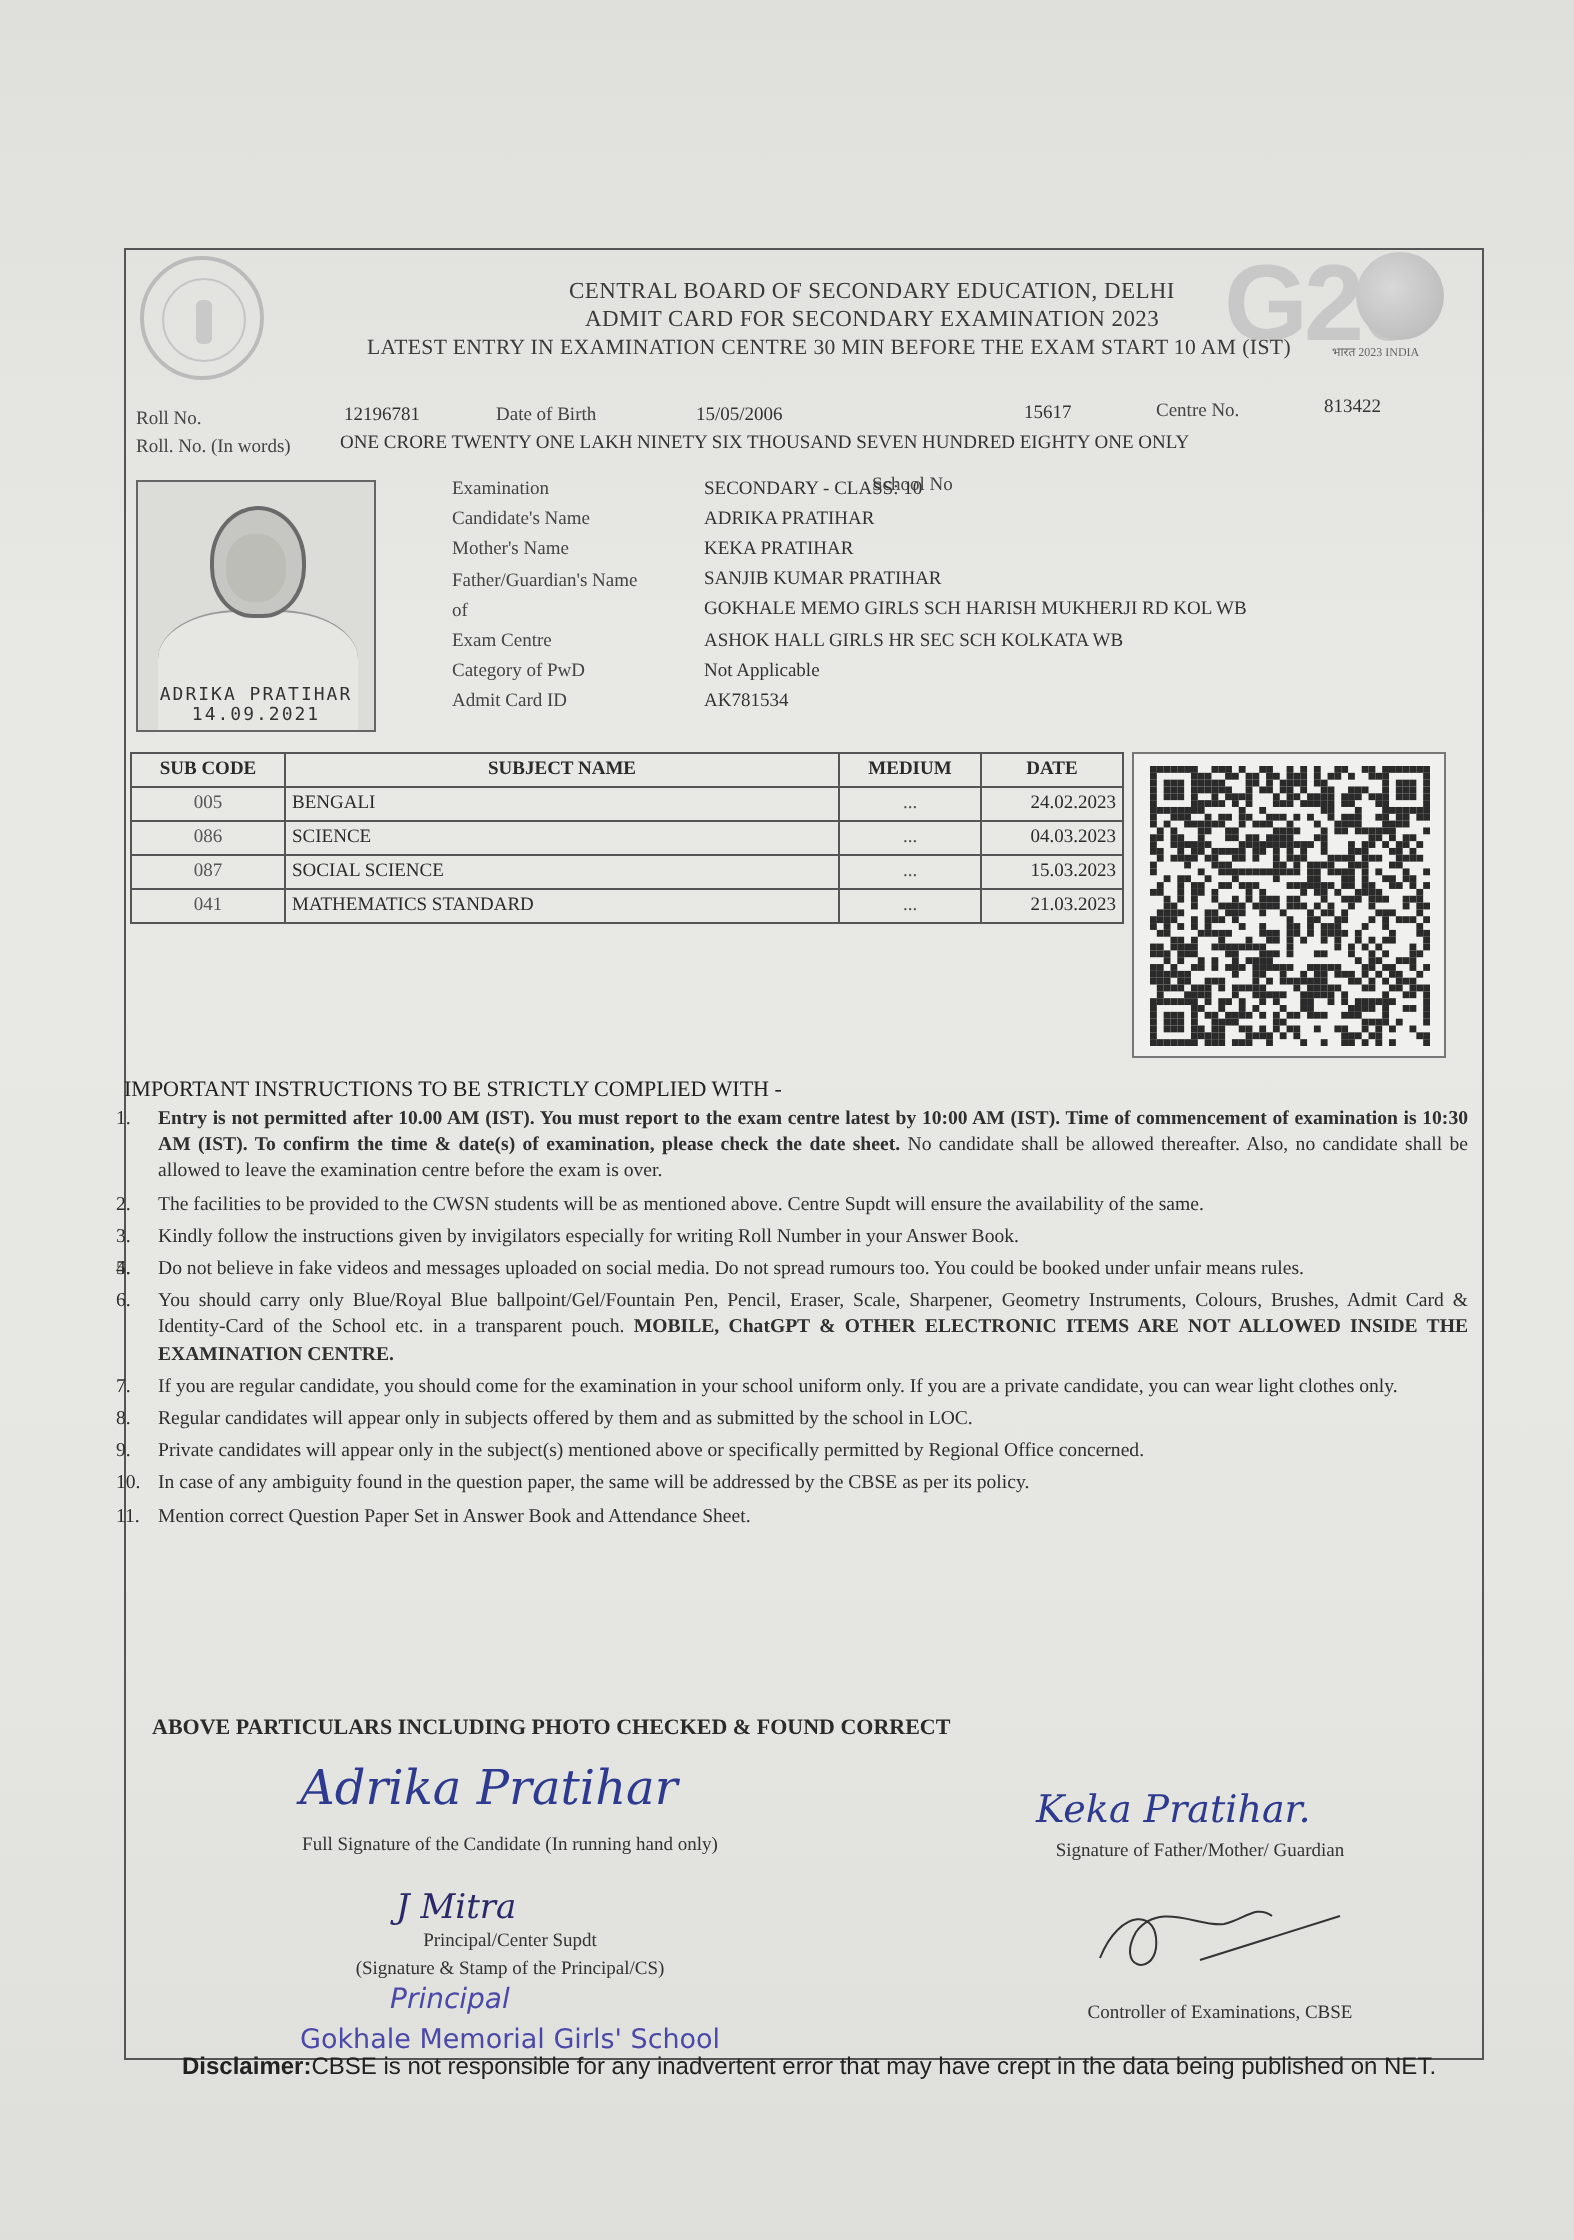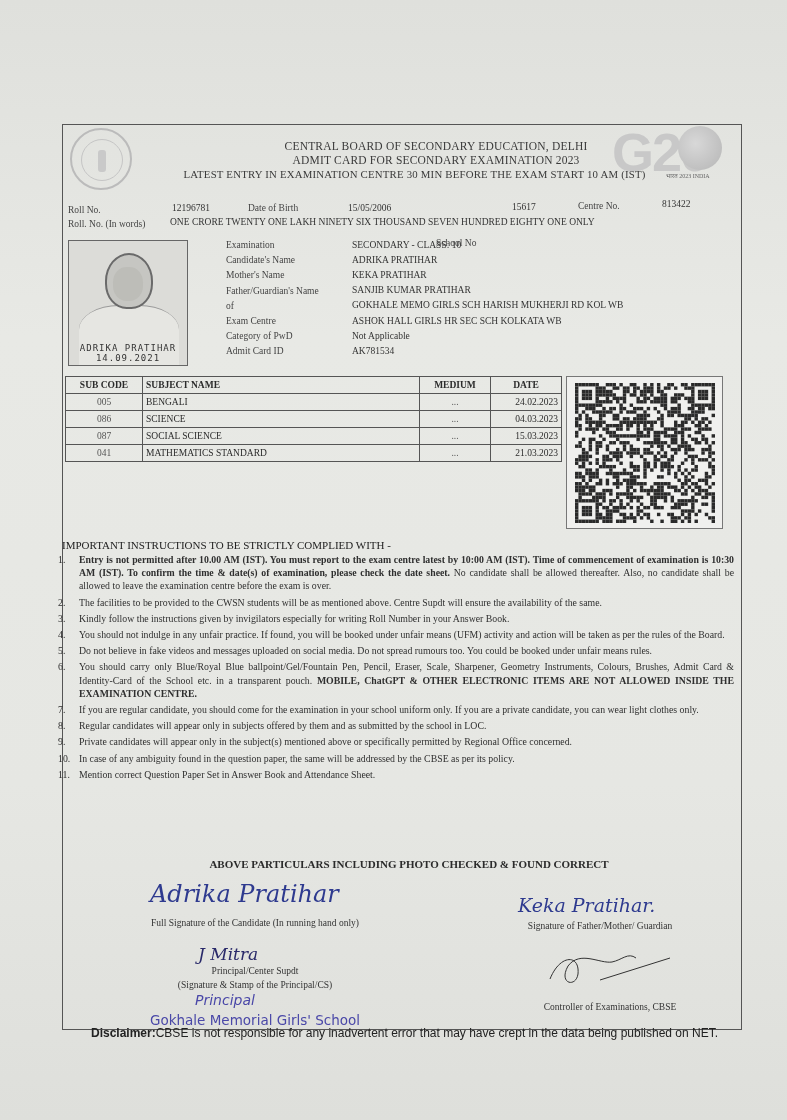--- a/index.html
+++ b/index.html
@@ -17,31 +17,31 @@
   .row-label{position:absolute;font-size:9.5px;color:#444;}
   .val{position:absolute;font-size:9.5px;color:#333;}
   .photo{position:absolute;left:68px;top:240px;width:120px;height:126px;border:1px solid #666;box-sizing:border-box;background:#dcdcd8;overflow:hidden;}
   .photo .head{position:absolute;left:36px;top:12px;width:44px;height:52px;border-radius:50% 50% 45% 45%;background:#c6c6c2;border:2px solid #6a6a6a;}
   .photo .face{position:absolute;left:44px;top:26px;width:30px;height:34px;border-radius:45%;background:#bdbdb8;}
   .photo .body{position:absolute;left:10px;top:64px;width:100px;height:60px;border-radius:40% 40% 0 0;background:#e6e6e2;border-top:1px solid #999;}
   .photo .cap{position:absolute;left:0;top:102px;width:100%;text-align:center;font-size:9px;line-height:10px;color:#333;letter-spacing:1px;font-family:"DejaVu Sans Mono",monospace;}
   table.subjects{position:absolute;left:65px;top:376px;width:497px;border-collapse:collapse;font-size:9.5px;}
   table.subjects td,table.subjects th{border:1px solid #555;padding:0 3px;height:16px;}
   table.subjects th{font-weight:bold;font-size:9.5px;text-align:center;}
-  table.subjects th.nm{text-align:left;margin-top:44px;}
+  table.subjects th.nm{text-align:center;margin-top:44px;}
   table.subjects td.c{text-align:center;color:#555;}
   table.subjects td.d{text-align:right;}
   .qr{position:absolute;left:566px;top:376px;width:157px;height:153px;border:1px solid #777;box-sizing:border-box;background:#f0f0ee;}
   .qr svg{position:absolute;left:8px;top:6px;}
   .inst-title{position:absolute;left:62px;top:539px;font-size:11px;color:#222;}
   .inst{position:absolute;left:58px;top:553px;width:676px;margin:0;padding:0;list-style:none;font-size:9.8px;line-height:13.2px;color:#2f2f2f;text-align:justify;}
   .inst li{position:relative;padding-left:21px;margin-bottom:3px;}
   .inst li .n{position:absolute;left:0;top:0;}
   .bold{font-weight:bold;}
-  .verified{position:absolute;left:62px;top:858px;width:680px;text-align:center;font-size:11px;font-weight:bold;color:#2b2b2b;padding-left:14px;box-sizing:border-box;}
+  .verified{position:absolute;left:62px;top:858px;width:680px;font-size:11px;font-weight:bold;color:#2b2b2b;padding-left:14px;box-sizing:border-box;}
   .sig{position:absolute;font-family:"DejaVu Serif",serif;font-style:italic;color:#2e3a8f;}
   .cap2{position:absolute;font-size:9.5px;color:#333;text-align:center;}
   .stamp{position:absolute;font-family:"DejaVu Sans",sans-serif;color:#4a48a8;}
   .disclaimer{position:absolute;left:48px;top:1026px;font-family:"Liberation Sans",sans-serif;font-size:12px;color:#222;padding-left:43px;}
 </style>
 </head>
 <body>
 
 <div class="paper">
 
@@ -1010,21 +1010,21 @@
         <rect x="35" y="40" width="1" height="1" fill="#2a2a2a"></rect>
         <rect x="40" y="40" width="1" height="1" fill="#2a2a2a"></rect>
       </svg>
   </div>
 
   <div class="inst-title">IMPORTANT INSTRUCTIONS TO BE STRICTLY COMPLIED WITH -</div>
   <ol class="inst" id="inst-list">
       <li><span class="n">1.</span><span class="bold">Entry is not permitted after 10.00 AM (IST). You must report to the exam centre latest by 10:00 AM (IST). Time of commencement of examination is 10:30 AM (IST). To confirm the time &amp; date(s) of examination, please check the date sheet.</span><span> No candidate shall be allowed thereafter. Also, no candidate shall be allowed to leave the examination centre before the exam is over.</span></li>
       <li><span class="n">2.</span><span>The facilities to be provided to the CWSN students will be as mentioned above. Centre Supdt will ensure the availability of the same.</span></li>
       <li><span class="n">3.</span><span>Kindly follow the instructions given by invigilators especially for writing Roll Number in your Answer Book.</span></li>
-      <li><span class="n">4.</span><span>You should not indulge in any unfair practice. If found, you will be booked under unfair means (UFM) activity and action will be taken as per the rules of the Board.</span></li>
+      <li><span class="n">4.</span></li>
       <li><span class="n">5.</span><span>Do not believe in fake videos and messages uploaded on social media. Do not spread rumours too. You could be booked under unfair means rules.</span></li>
       <li><span class="n">6.</span><span>You should carry only Blue/Royal Blue ballpoint/Gel/Fountain Pen, Pencil, Eraser, Scale, Sharpener, Geometry Instruments, Colours, Brushes, Admit Card &amp; Identity-Card of the School etc. in a transparent pouch. </span><span class="bold">MOBILE, ChatGPT &amp; OTHER ELECTRONIC ITEMS ARE NOT ALLOWED INSIDE THE EXAMINATION CENTRE.</span></li>
       <li><span class="n">7.</span><span>If you are regular candidate, you should come for the examination in your school uniform only. If you are a private candidate, you can wear light clothes only.</span></li>
       <li><span class="n">8.</span><span>Regular candidates will appear only in subjects offered by them and as submitted by the school in LOC.</span></li>
       <li><span class="n">9.</span><span>Private candidates will appear only in the subject(s) mentioned above or specifically permitted by Regional Office concerned.</span></li>
       <li><span class="n">10.</span><span>In case of any ambiguity found in the question paper, the same will be addressed by the CBSE as per its policy.</span></li>
       <li><span class="n">11.</span><span>Mention correct Question Paper Set in Answer Book and Attendance Sheet.</span></li>
     </ol>
 
   <div class="verified">ABOVE PARTICULARS INCLUDING PHOTO CHECKED &amp; FOUND CORRECT</div>

